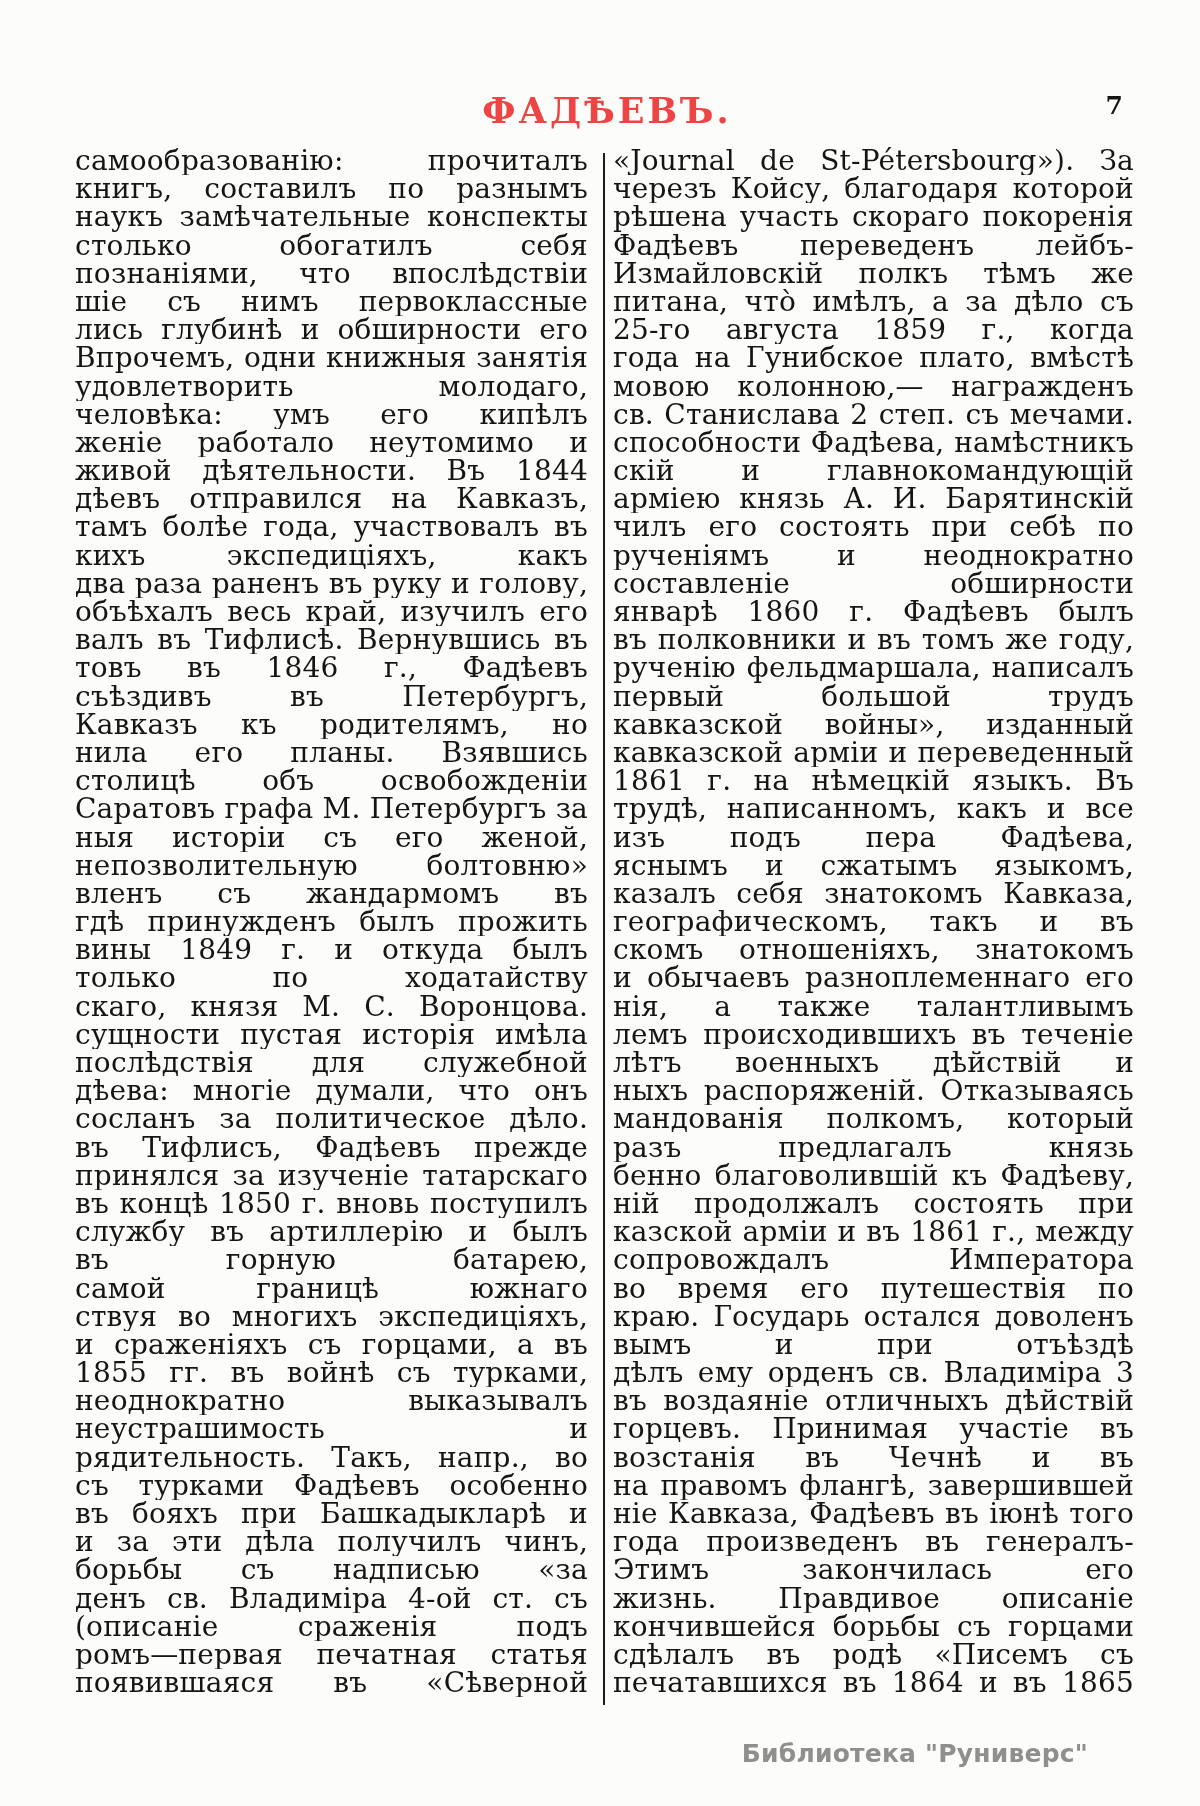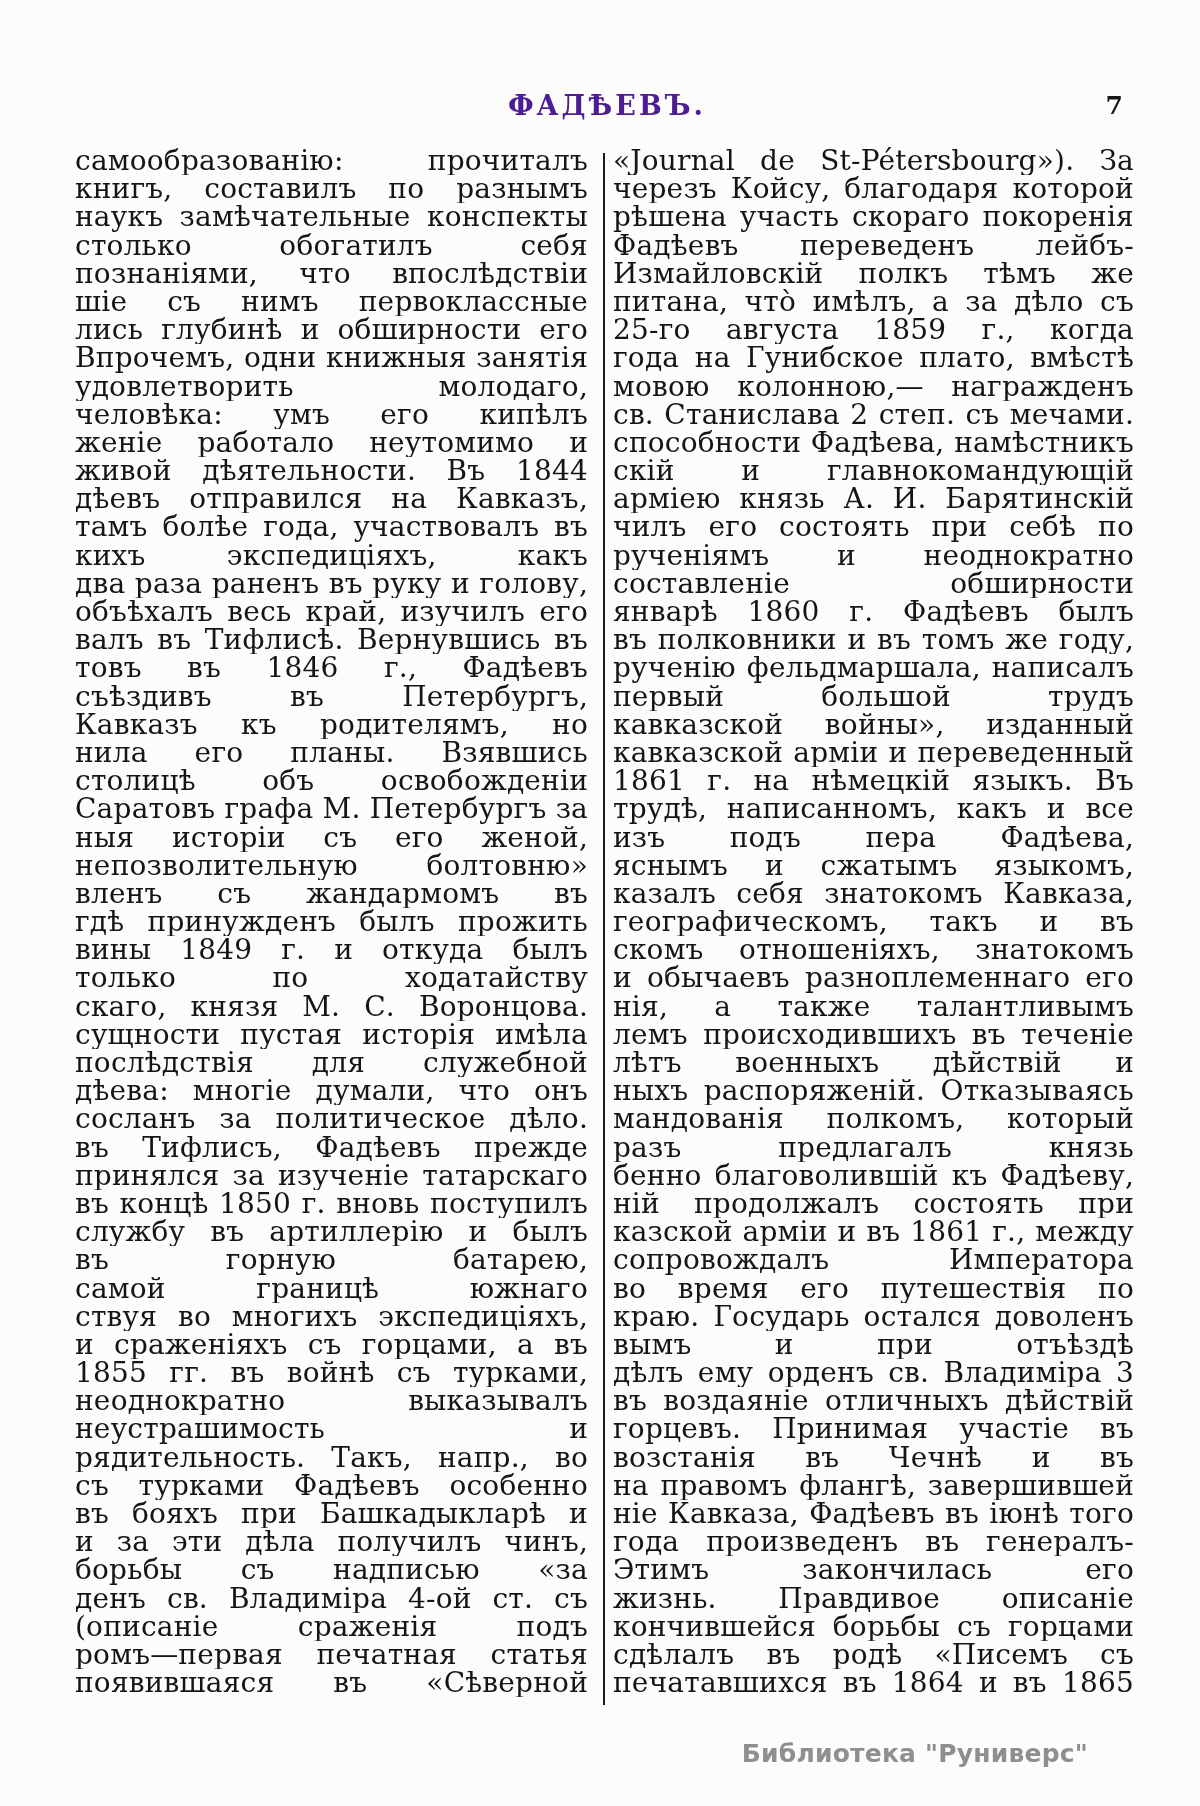--- a/index.html
+++ b/index.html
@@ -14,24 +14,24 @@
     overflow: hidden;
   }
   .header {
     position: absolute;
     left: 75px;
     top: 90px;
     width: 1064px;
     text-align: center;
   }
   .header .title {
-    font-size: 27px;
+    font-size: 35px;
     font-weight: bold;
     letter-spacing: 3px;
-    color: #4c1d95;
+    color: #ef4444;
   }
   .header .pagenum {
     position: absolute;
     right: 16px;
     top: 1px;
     font-size: 25px;
     font-weight: bold;
     letter-spacing: 0;
   }
   .columns {

